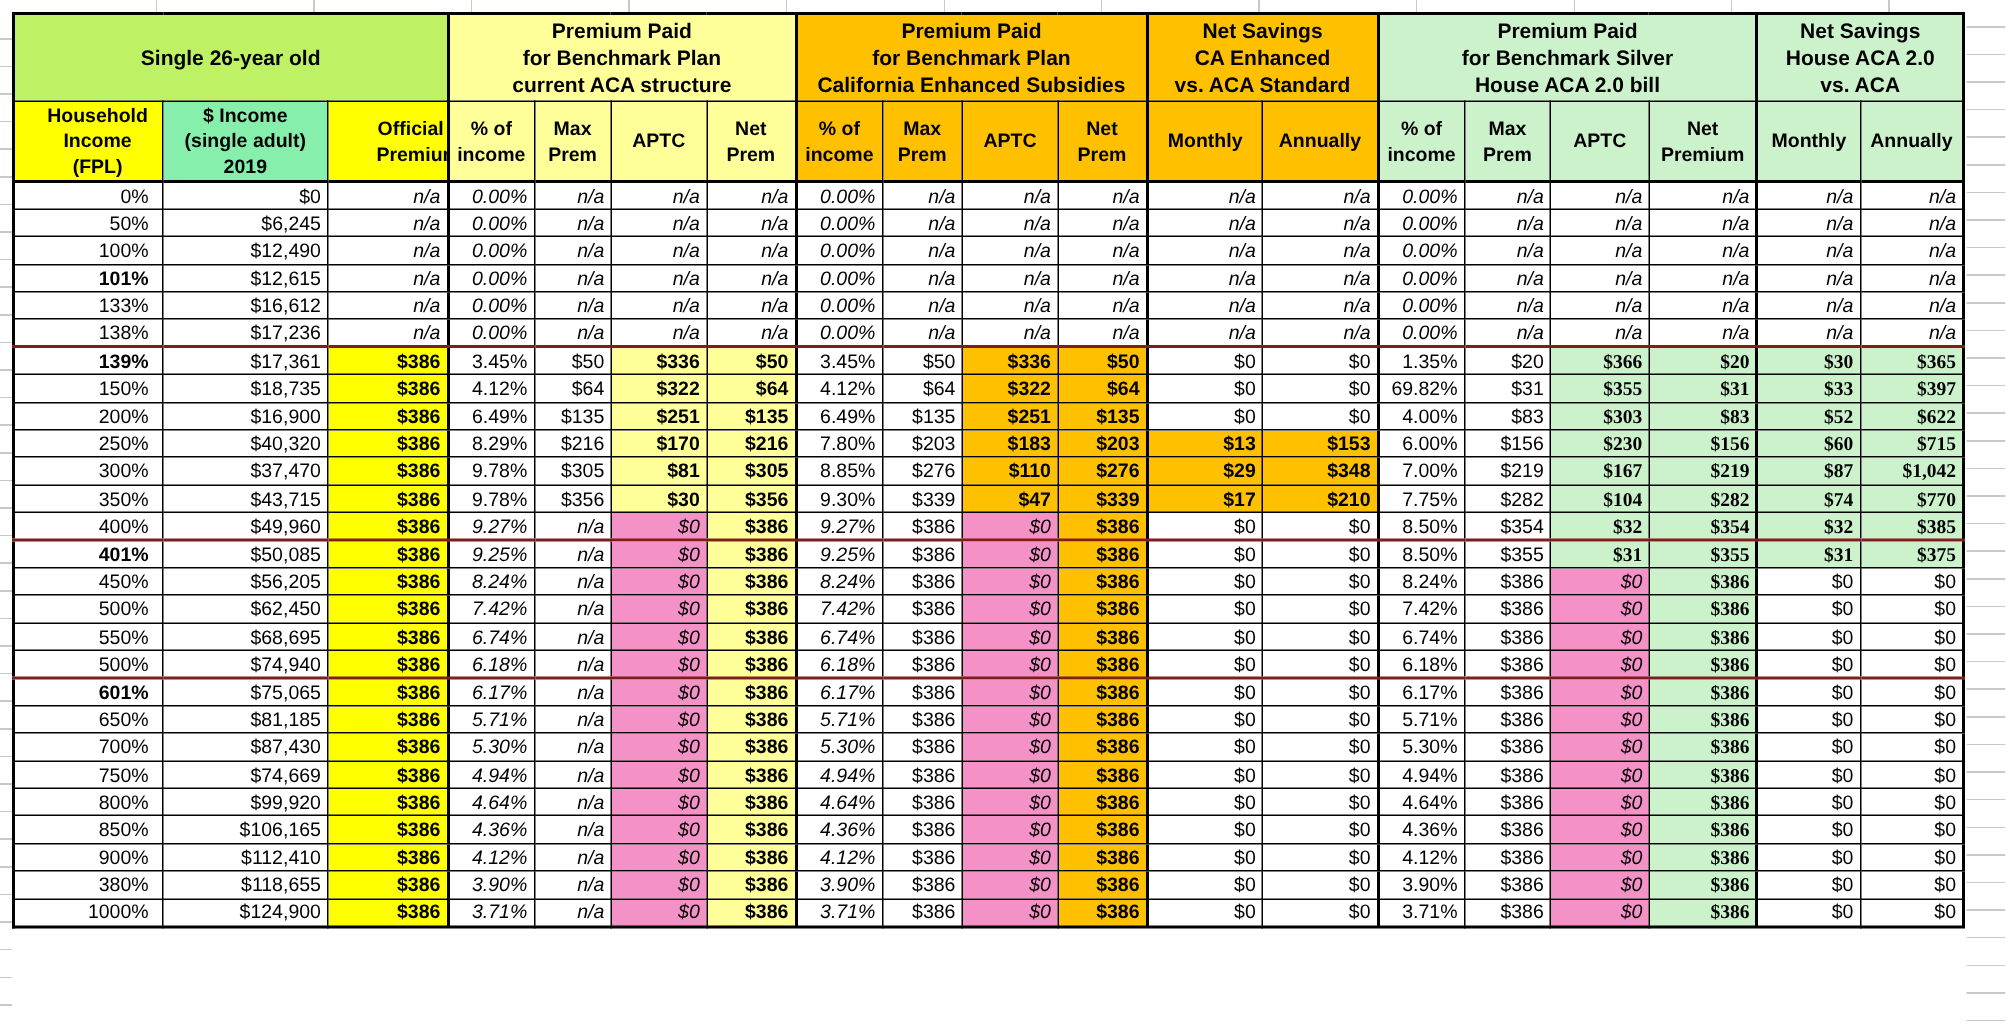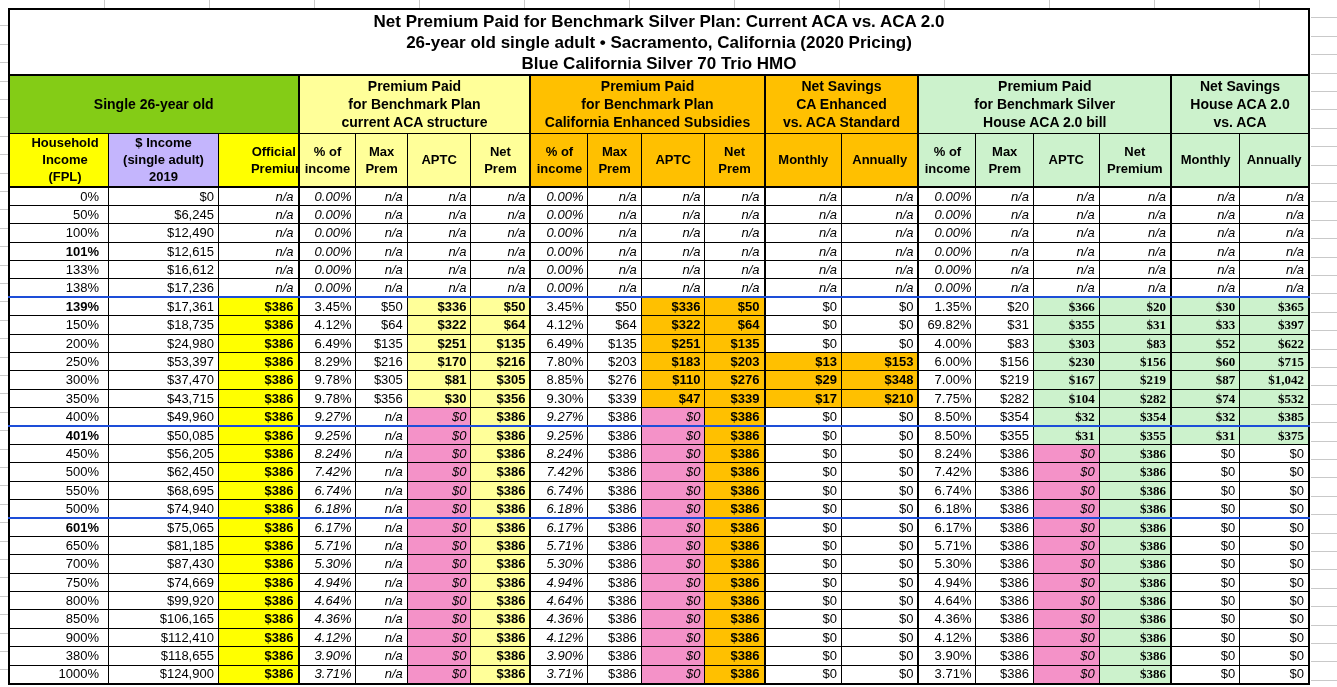--- a/index.html
+++ b/index.html
@@ -14,21 +14,21 @@
   table.grid{position:absolute;left:8px;top:8px;width:1302px;border-collapse:collapse;table-layout:fixed;background:#fff;border:2px solid #000;}
   .grid td,.grid th{border:1px solid #000;box-sizing:border-box;overflow:hidden;white-space:nowrap;
     font-size:13px;line-height:1.05;vertical-align:middle;padding:0 4px 0 0;text-align:right;color:#000;}
   .grid thead tr.titleRow td{height:66px;background:#fff;text-align:center;padding:0;border-bottom:2px solid #000;}
   .titleRow .tl{font-weight:bold;font-size:17px;line-height:21px;}
   .grid thead tr.groupRow th{height:58px;font-weight:bold;font-size:14px;line-height:18px;text-align:center;
     white-space:pre-line;padding:0 2px;}
   .grid thead tr.colRow th{height:54px;font-weight:bold;font-size:13px;line-height:17px;text-align:center;
     white-space:pre-line;padding:0 1px;border-bottom:2px solid #000;}
   .grid tbody tr{height:18.4px;}
-  .grid tbody tr.thickBelow td{border-bottom:2px solid #1d4ed8;margin-top:39px;}
+  .grid tbody tr.thickBelow td{border-bottom:2px solid #7f1d1d;margin-top:39px;}
   td.fpl{padding-right:9px;}
   .b{font-weight:bold;}
   .i{font-style:italic;}
   .ctr{text-align:center;padding:0;}
   .gR{border-right:2px solid #000 !important;}
   .bgBY{background:#FFFF00;}
   .bgPY{background:#FFFF99;}
   .bgOR{background:#FFC000;}
   .bgGR{background:#CCF2CC;font-family:Liberation Serif, serif;}
   .bgPK{background:#F492C8;}
@@ -57,50 +57,43 @@
         <col style="width: 75px;">
         <col style="width: 75px;">
         <col style="width: 56px;">
         <col style="width: 56px;">
         <col style="width: 64px;">
         <col style="width: 70px;">
         <col style="width: 67px;">
         <col style="width: 67px;">
       </colgroup>
     <thead>
-      <tr class="titleRow">
-        <td colspan="19">
-          <div class="tl">Net Premium Paid for Benchmark Silver Plan: Current ACA vs. ACA 2.0</div>
-          <div class="tl">26-year old single adult • Sacramento, California (2020 Pricing)</div>
-          <div class="tl">Blue California Silver 70 Trio HMO</div>
-        </td>
-      </tr>
       <tr class="groupRow">
-          <th colspan="3" class="gR" style="background: #84cc16;">Single 26-year old</th>
+          <th colspan="3" class="gR" style="background: #bef264;">Single 26-year old</th>
           <th colspan="4" class="gR" style="background: rgb(255, 255, 153);">Premium Paid
 for Benchmark Plan
 current ACA structure</th>
           <th colspan="4" class="gR" style="background: rgb(255, 192, 0);">Premium Paid
 for Benchmark Plan
 California Enhanced Subsidies</th>
           <th colspan="2" class="gR" style="background: rgb(255, 192, 0);">Net Savings
 CA Enhanced
 vs. ACA Standard</th>
           <th colspan="4" class="gR" style="background: rgb(204, 242, 204);">Premium Paid
 for Benchmark Silver
 House ACA 2.0 bill</th>
           <th colspan="2" class="gR" style="background: rgb(204, 242, 204);">Net Savings
 House ACA 2.0
 vs. ACA</th>
         </tr>
       <tr class="colRow">
           <th style="background: rgb(255, 255, 0); padding-left: 13px;">Household
 Income
 (FPL)</th>
-          <th style="background: #c4b5fd;">$ Income
+          <th style="background: #86efac;">$ Income
 (single adult)
 2019</th>
           <th class="gR" style="background: rgb(255, 255, 0); padding-left: 32px;">Official
 Premium</th>
           <th style="background: rgb(255, 255, 153);">% of
 income</th>
           <th style="background: rgb(255, 255, 153);">Max
 Prem</th>
           <th style="background: rgb(255, 255, 153);">APTC</th>
           <th class="gR" style="background: rgb(255, 255, 153);">Net
@@ -289,42 +282,42 @@
           <td class="gR">$0</td>
           <td class="">69.82%</td>
           <td class="">$31</td>
           <td class="bgGR b">$355</td>
           <td class="gR bgGR b">$31</td>
           <td class="bgGR b">$33</td>
           <td class="gR bgGR b">$397</td>
         </tr>
         <tr>
           <td class="fpl">200%</td>
-          <td class="">$24,980</td>
+          <td class="">$16,900</td>
           <td class="gR bgBY b">$386</td>
           <td class="">6.49%</td>
           <td class="">$135</td>
           <td class="bgPY b">$251</td>
           <td class="gR bgPY b">$135</td>
           <td class="">6.49%</td>
           <td class="">$135</td>
           <td class="bgOR b">$251</td>
           <td class="gR bgOR b">$135</td>
           <td class="">$0</td>
           <td class="gR">$0</td>
           <td class="">4.00%</td>
           <td class="">$83</td>
           <td class="bgGR b">$303</td>
           <td class="gR bgGR b">$83</td>
           <td class="bgGR b">$52</td>
           <td class="gR bgGR b">$622</td>
         </tr>
         <tr>
           <td class="fpl">250%</td>
-          <td class="">$53,397</td>
+          <td class="">$40,320</td>
           <td class="gR bgBY b">$386</td>
           <td class="">8.29%</td>
           <td class="">$216</td>
           <td class="bgPY b">$170</td>
           <td class="gR bgPY b">$216</td>
           <td class="">7.80%</td>
           <td class="">$203</td>
           <td class="bgOR b">$183</td>
           <td class="gR bgOR b">$203</td>
           <td class="bgOR b">$13</td>
@@ -369,21 +362,21 @@
           <td class="">$339</td>
           <td class="bgOR b">$47</td>
           <td class="gR bgOR b">$339</td>
           <td class="bgOR b">$17</td>
           <td class="gR bgOR b">$210</td>
           <td class="">7.75%</td>
           <td class="">$282</td>
           <td class="bgGR b">$104</td>
           <td class="gR bgGR b">$282</td>
           <td class="bgGR b">$74</td>
-          <td class="gR bgGR b">$532</td>
+          <td class="gR bgGR b">$770</td>
         </tr>
         <tr class="thickBelow">
           <td class="fpl">400%</td>
           <td class="">$49,960</td>
           <td class="gR bgBY b">$386</td>
           <td class="i">9.27%</td>
           <td class="i ctr">n/a</td>
           <td class="bgPK i ctr">$0</td>
           <td class="gR bgPY b">$386</td>
           <td class="i">9.27%</td>

